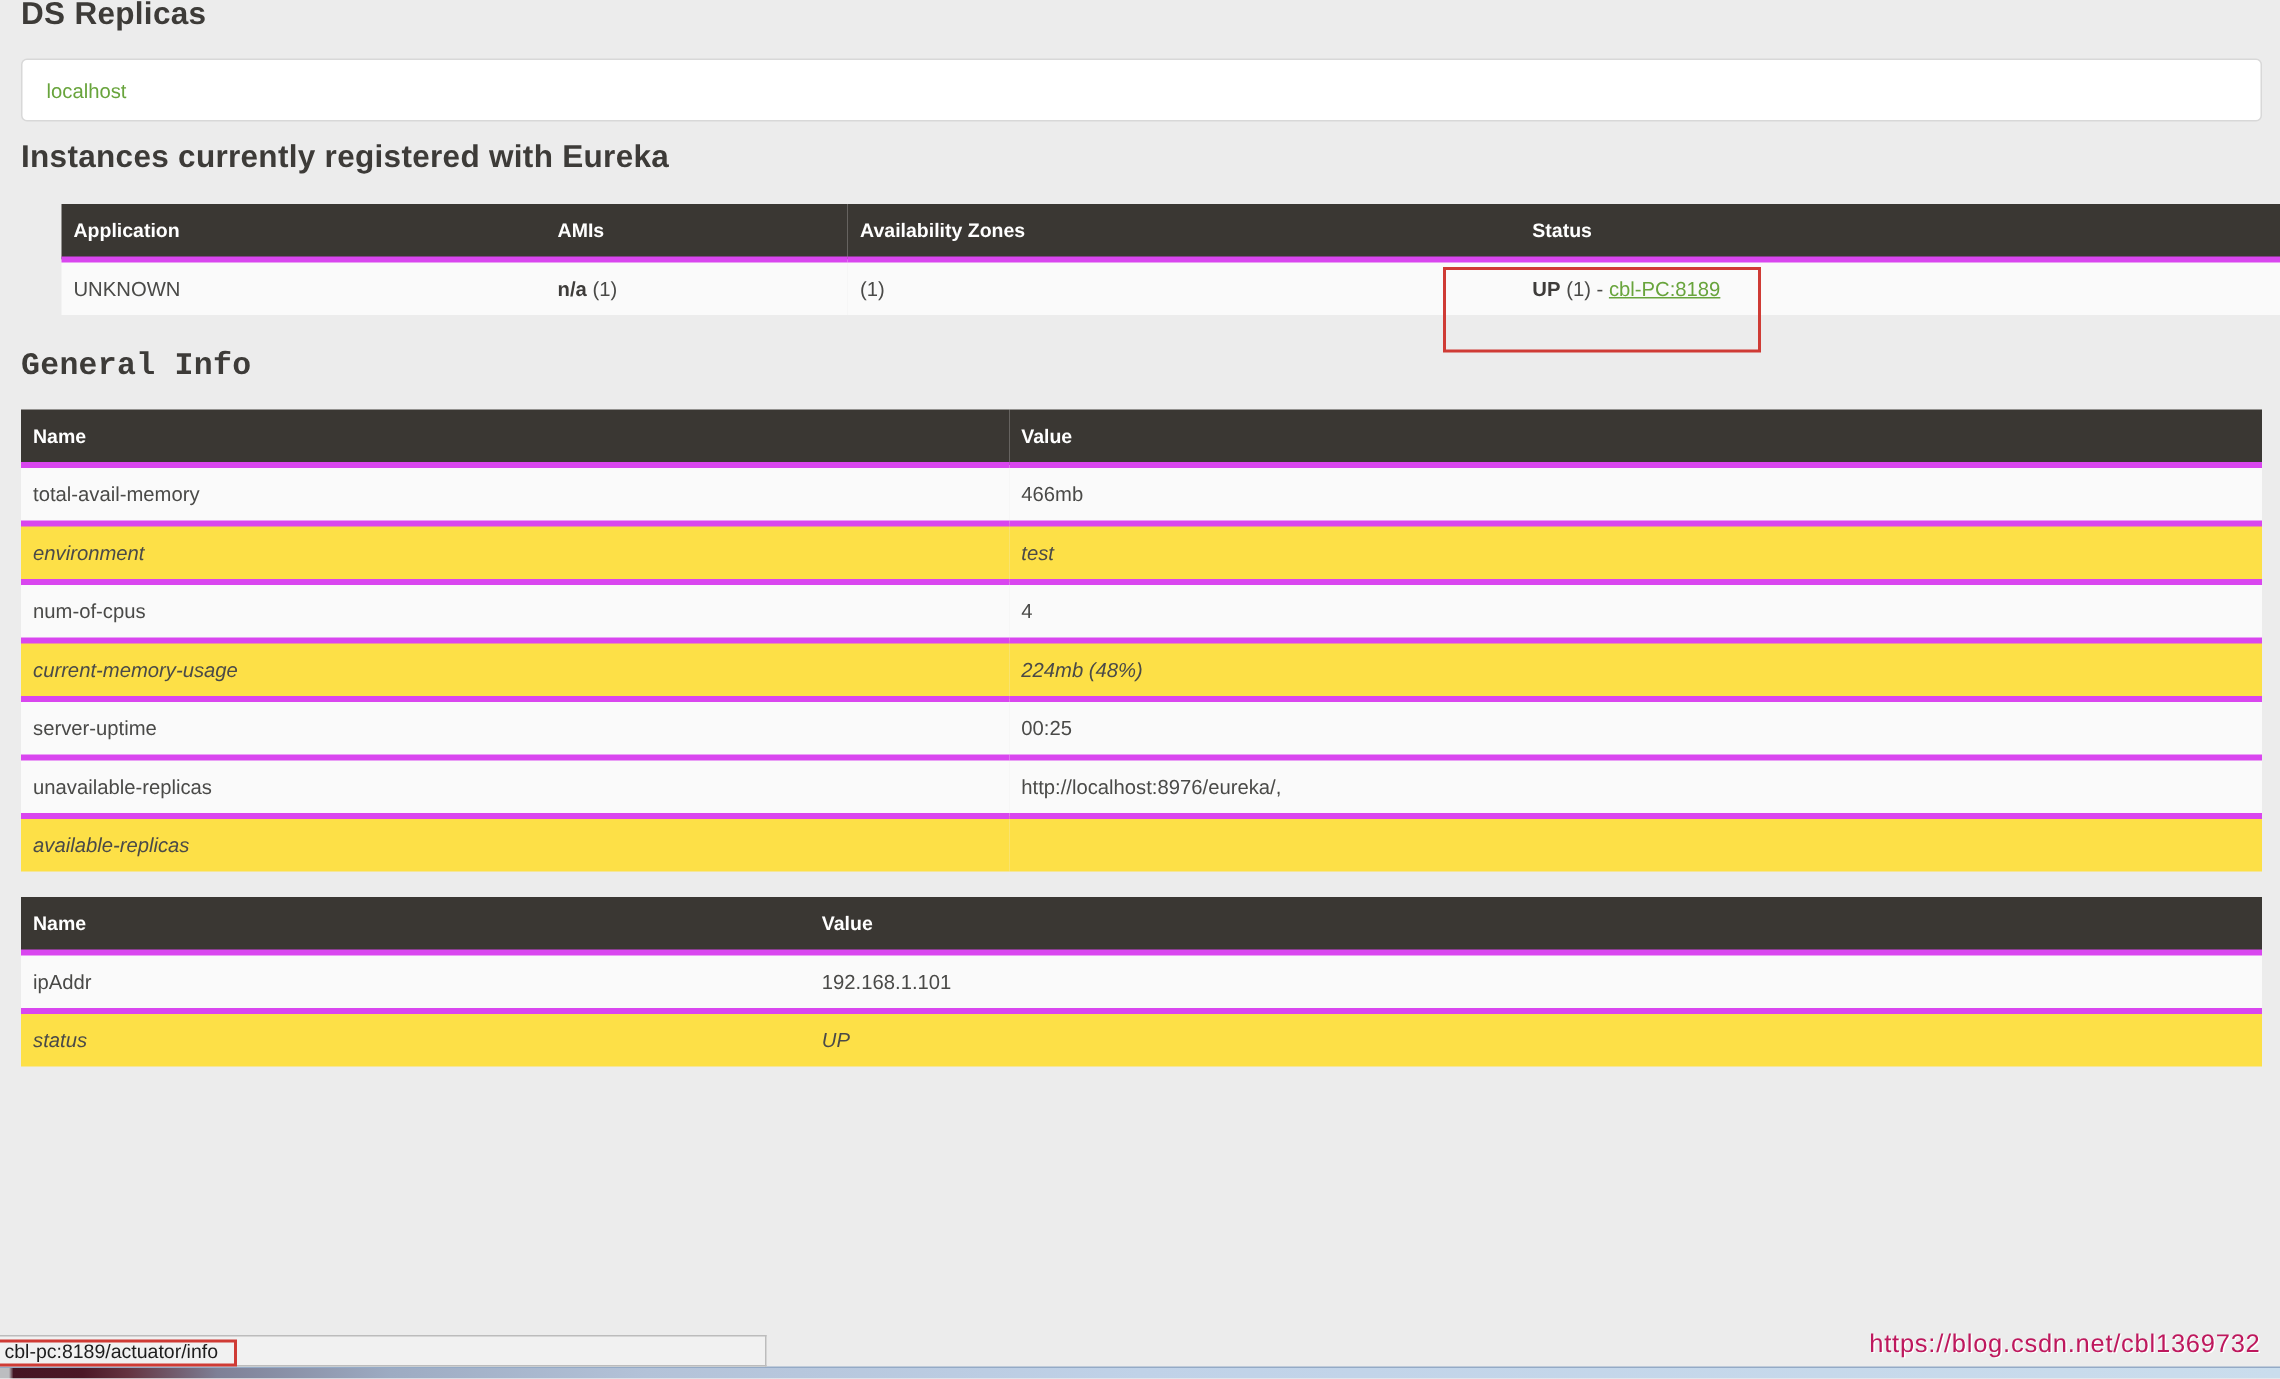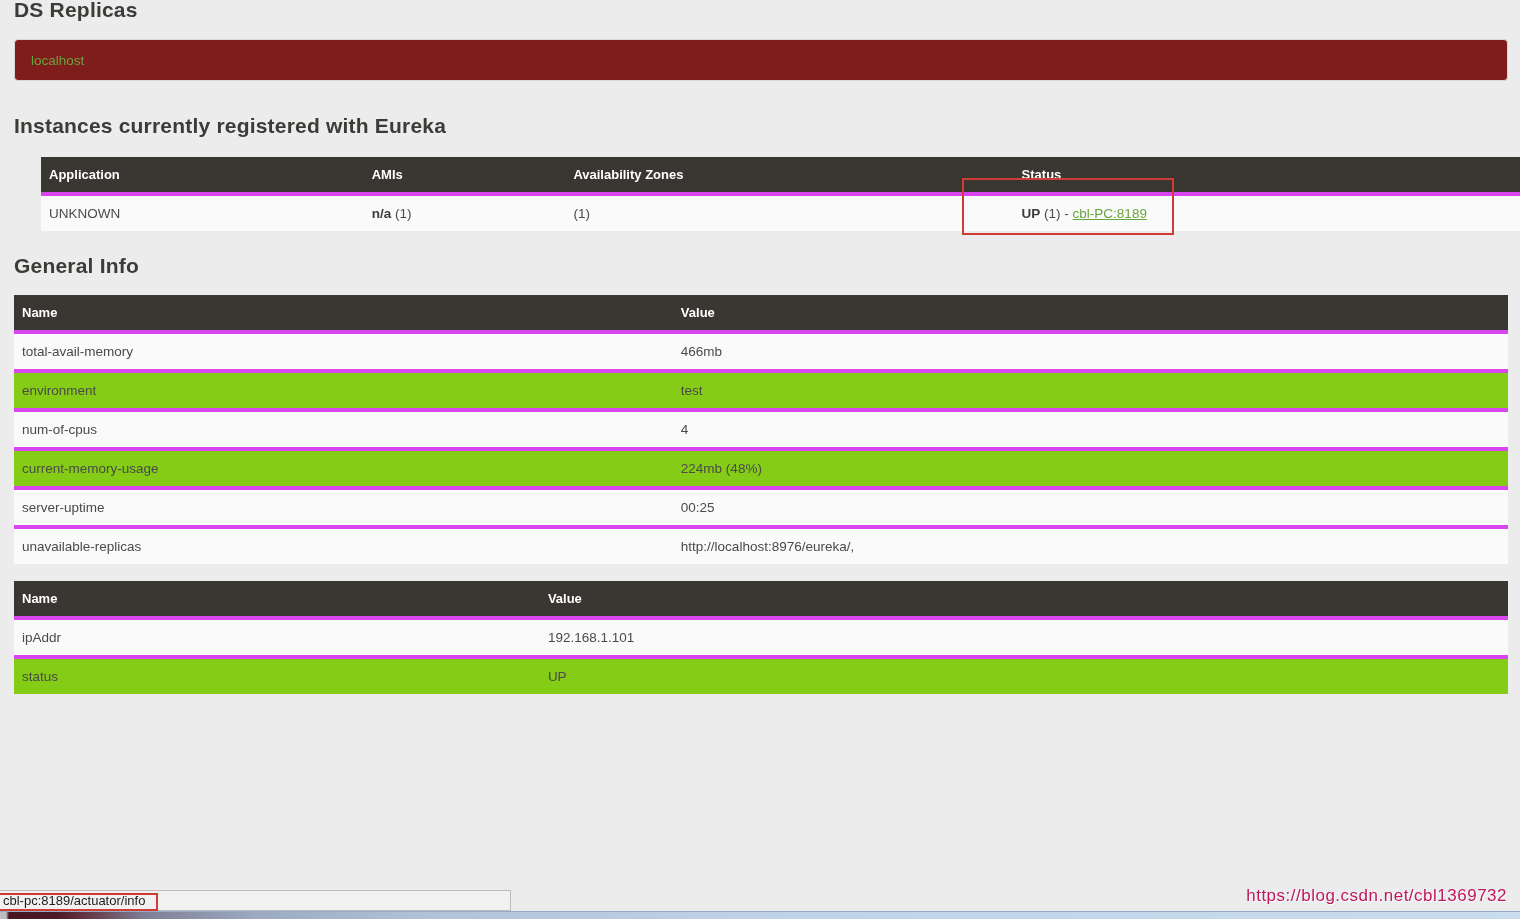--- a/index.html
+++ b/index.html
@@ -14,47 +14,47 @@
   .content { padding:0 12px 0 14px; }
 
   .page-title, .section-heading {
     font-size:21px; font-weight:700; color:#3d3b38;
     margin:0; letter-spacing:.2px;
   }
   .page-title { margin-top:-2px; }
 
   .replica-box {
     margin-top:17px; height:42px;
-    background:#7f1d1d; border:1px solid #d8d8d8; border-radius:4px;
+    background:#ffffff; border:1px solid #d8d8d8; border-radius:4px;
     display:flex; align-items:center; padding-left:16px;
   }
   .green-link { color:#68a43c; text-decoration:none; font-size:13.5px; cursor:pointer; }
   .green-link.underlined { text-decoration:underline; }
 
-  .heading-instances { margin-top:33px; }
-  .heading-general  { margin-top:23px; }
+  .heading-instances { margin-top:12px; }
+  .heading-general  { margin-top:23px;font-family:Liberation Mono, monospace; }
   .heading-instance { margin-top:25px; }
 
   table { width:100%; border-collapse:collapse; }
   .tbl-instances { margin-top:19px;margin-left:27px; }
   .tbl-general   { margin-top:17px; }
   .tbl-instance  { margin-top:17px; }
 
   thead th {
     background:#3a3733; color:#ffffff;
     font-size:13px; font-weight:700; text-align:left;
     padding:9px 8px; line-height:17px;
   }
   tbody td {
     font-size:13.5px; color:#4a4a48;
     padding:9px 8px; line-height:17px;
     border-top:4px solid #d946ef;
   }
   tr.light td { background:#fafafa; }
-  tr.dark  td { background:#84cc16; }
+  tr.dark  td { background:#fde047;font-style:italic; }
   td b, .bold { font-weight:700; color:#3e3c3a; }
 
   
   .tbl-instances col.c1 { width:21.6%; }
   .tbl-instances col.c2 { width:13.5%; }
   .tbl-instances col.c3 { width:30.0%; }
   .tbl-instances col.c4 { width:34.9%; }
   .tbl-general col.c1 { width:44.1%; }
   .tbl-general col.c2 { width:55.9%; }
   .tbl-instance col.c1 { width:35.2%; }
@@ -171,20 +171,24 @@
         <td>224mb (48%)</td>
       </tr>
       <tr class="light">
         <td>server-uptime</td>
         <td>00:25</td>
       </tr>
       <tr class="light">
         <td>unavailable-replicas</td>
         <td>http://localhost:8976/eureka/,</td>
       </tr>
+      <tr class="dark">
+        <td>available-replicas</td>
+        <td></td>
+      </tr>
     </tbody>
   </table>
 
 
   <table class="tbl-instance">
     <colgroup>
         <col class="c1">
         <col class="c2">
       </colgroup>
     <thead>

